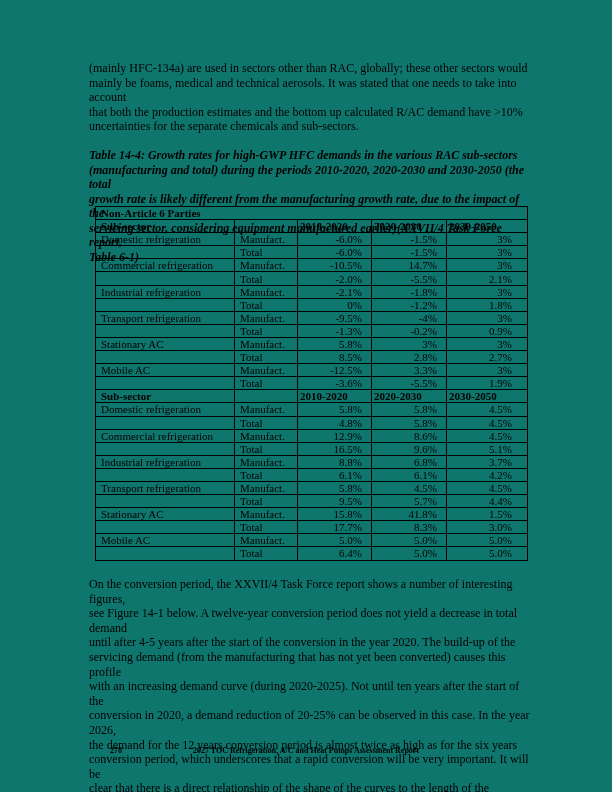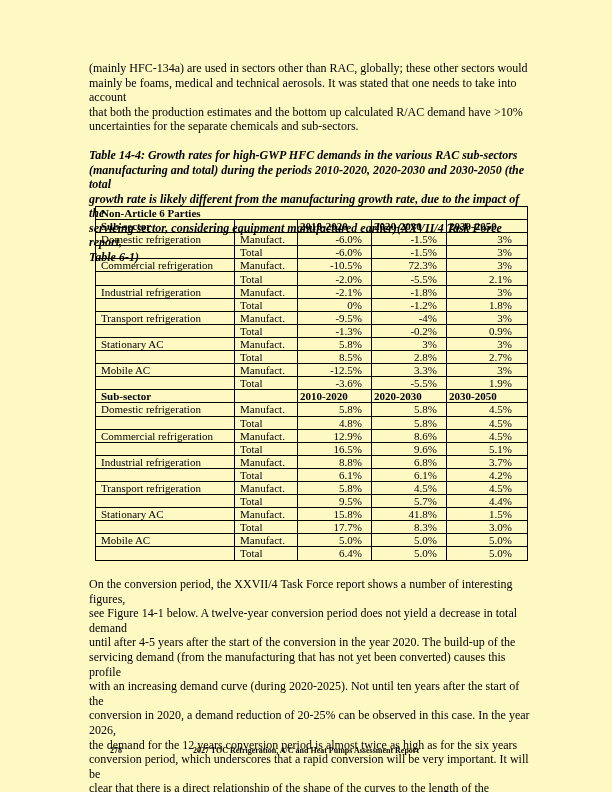--- a/index.html
+++ b/index.html
@@ -1,20 +1,20 @@
 <!DOCTYPE html>
 <html><head>
 <meta charset="utf-8">
 <style>
   html, body { margin: 0; padding: 0; background: #ffffff; }
   .page {
     position: relative;
     width: 612px;
     height: 792px;
-    background: #fef9c3;
+    background: #0f766e;
     color: #000000;
     font-family: "Liberation Serif", "DejaVu Serif", serif;
     overflow: hidden;
   }
   .body-text {
     position: absolute;
     margin: 0;
     font-size: 12px;
     line-height: 14.6px;
     white-space: pre-line;
@@ -109,21 +109,21 @@
           <td></td>
           <td>Total</td>
           <td class="num">-6.0%</td>
           <td class="num">-1.5%</td>
           <td class="num">3%</td>
         </tr>
         <tr>
           <td>Commercial refrigeration</td>
           <td>Manufact.</td>
           <td class="num">-10.5%</td>
-          <td class="num">72.3%</td>
+          <td class="num">14.7%</td>
           <td class="num">3%</td>
         </tr>
         <tr>
           <td></td>
           <td>Total</td>
           <td class="num">-2.0%</td>
           <td class="num">-5.5%</td>
           <td class="num">2.1%</td>
         </tr>
         <tr>

